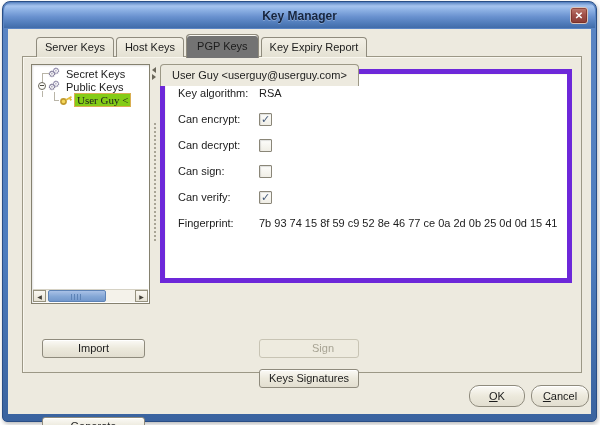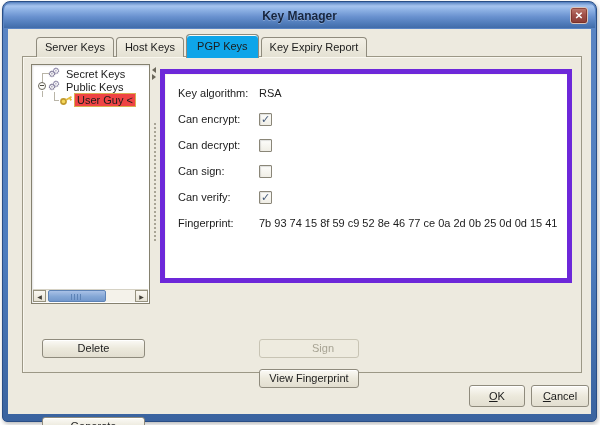--- a/index.html
+++ b/index.html
@@ -41,21 +41,21 @@
   .main-tabs { position:absolute; left:28px; top:4px; height:24px; display:flex; align-items:flex-end; z-index:3; }
   .tab {
     height:20px; padding:0 8px; margin-right:2px;
     font-size:11px; line-height:19px; white-space:nowrap;
     background:linear-gradient(to bottom,#f3f0e6,#e4e1d3);
     border:1px solid #8f8b7d; border-bottom:none;
     border-radius:4px 4px 0 0; color:#1c1c1c;
   }
   .tab.active {
     height:24px; line-height:23px; padding:0 10px;
-    background:#0ea5e9; position:relative; z-index:4; margin-bottom:-1px;
+    background:#737373; position:relative; z-index:4; margin-bottom:-1px;
     box-shadow:inset 0 1px 0 #fbfaf4;
   }
 
   
   .main-frame {
     position:absolute; left:14px; top:27px; width:560px; height:317px;
     border:1px solid #9c9886; background:#edeadf;
     box-shadow:inset 1px 1px 0 #f9f7ef;
     z-index:2;
   }
@@ -72,21 +72,21 @@
   .gears { position:relative; width:13px; height:12px; margin-right:3px; }
   .gears i { position:absolute; font-style:normal; font-size:9px; line-height:9px; color:#8d87a8; font-family:"DejaVu Sans", sans-serif; }
   .gears i:first-child { left:0; top:2px; color:#7d7795; }
   .gears i:last-child { left:4px; top:-1px; }
   .expander {
     position:absolute; width:8px; height:8px; border:1px solid #6a675c; border-radius:50%;
     background:#fdfdfa;
   }
   .expander::after { content:""; position:absolute; left:1px; right:1px; top:2px; height:1px; background:#4c4a42; }
   .tree-label { padding:0 2px; }
-  .tree-label.selected { background:#ef4444; outline:1px solid #d9ae52; }
+  .tree-label.selected { background:#84cc16; outline:1px solid #d9ae52;font-family:Liberation Serif, serif; }
 
   
   .hscrollbar {
     position:absolute; left:1px; right:1px; bottom:1px; height:13px;
     background:#f4f2ea; border-top:1px solid #d6d2c4; display:flex; align-items:stretch;
   }
   .scroll-btn {
     width:13px; font-size:6px; line-height:12px; text-align:center; color:#45423a;
     background:linear-gradient(to bottom,#faf8f2,#e6e2d4);
     border:1px solid #96927f;
@@ -151,21 +151,21 @@
   .b-export   { left:129px; top:282px; width:100px; }
   .b-sign     { left:236px; top:282px; width:100px;padding-left:28px; }
   .b-generate { left:19px;  top:324px; width:103px;margin-top:36px; }
   .b-delete   { left:129px; top:312px; width:100px; }
   .b-viewsigs { left:236px; top:312px; width:100px; }
 
   
   .dlg-btn {
     position:absolute; height:22px; font-size:11px; line-height:20px; text-align:center;
     background:linear-gradient(to bottom,#fbfaf6,#ece9dc 50%,#e2ded0);
-    border:1px solid #8f8b7d; border-radius:3px;
+    border:1px solid #8f8b7d; border-radius:10px;
     box-shadow:inset 0 1px 0 #ffffff; cursor:default;
   }
   .dlg-ok     { left:461px; top:356px; width:56px; }
   .dlg-cancel { left:523px; top:356px; width:58px; }
   .mnemonic { text-decoration:underline; }
 </style>
 </head>
 <body>
 
 <div class="page">
@@ -231,20 +231,21 @@
         </div>
 
         <div class="splitter">
           <div class="arrows">
             <div class="arr left"></div>
             <div class="arr right"></div>
           </div>
           <div class="dots"></div>
         </div>
 
+        <div class="detail-tab">User Guy &lt;userguy@userguy.com&gt;</div>
         <div class="detail-frame">
 
           <div class="field-row">
             <span class="field-label">Key algorithm:</span>
             <span class="field-value">RSA</span>
           </div>
 
           <div class="field-row">
             <span class="field-label">Can encrypt:</span>
             <span class="checkbox">
@@ -272,24 +273,24 @@
                 <span class="mark">✓</span>
               </span>
           </div>
 
           <div class="field-row">
             <span class="field-label">Fingerprint:</span>
             <span class="field-value">7b 93 74 15 8f 59 c9 52 8e 46 77 ce 0a 2d 0b 25 0d 0d 15 41</span>
           </div>
         </div>
 
-        <div class="btn b-import">Delete</div>
+        <div class="btn b-import">Import</div>
         <div class="btn b-sign disabled">Sign</div>
         <div class="btn b-generate">Generate</div>
-        <div class="btn b-viewsigs">View Fingerprint</div>
+        <div class="btn b-viewsigs">Keys Signatures</div>
       </div>
 
       <div class="dlg-btn dlg-ok">
         <span class="mnemonic">O</span><span>K</span>
       </div>
       <div class="dlg-btn dlg-cancel">
         <span class="mnemonic">C</span><span>ancel</span>
       </div>
 
     </div>

